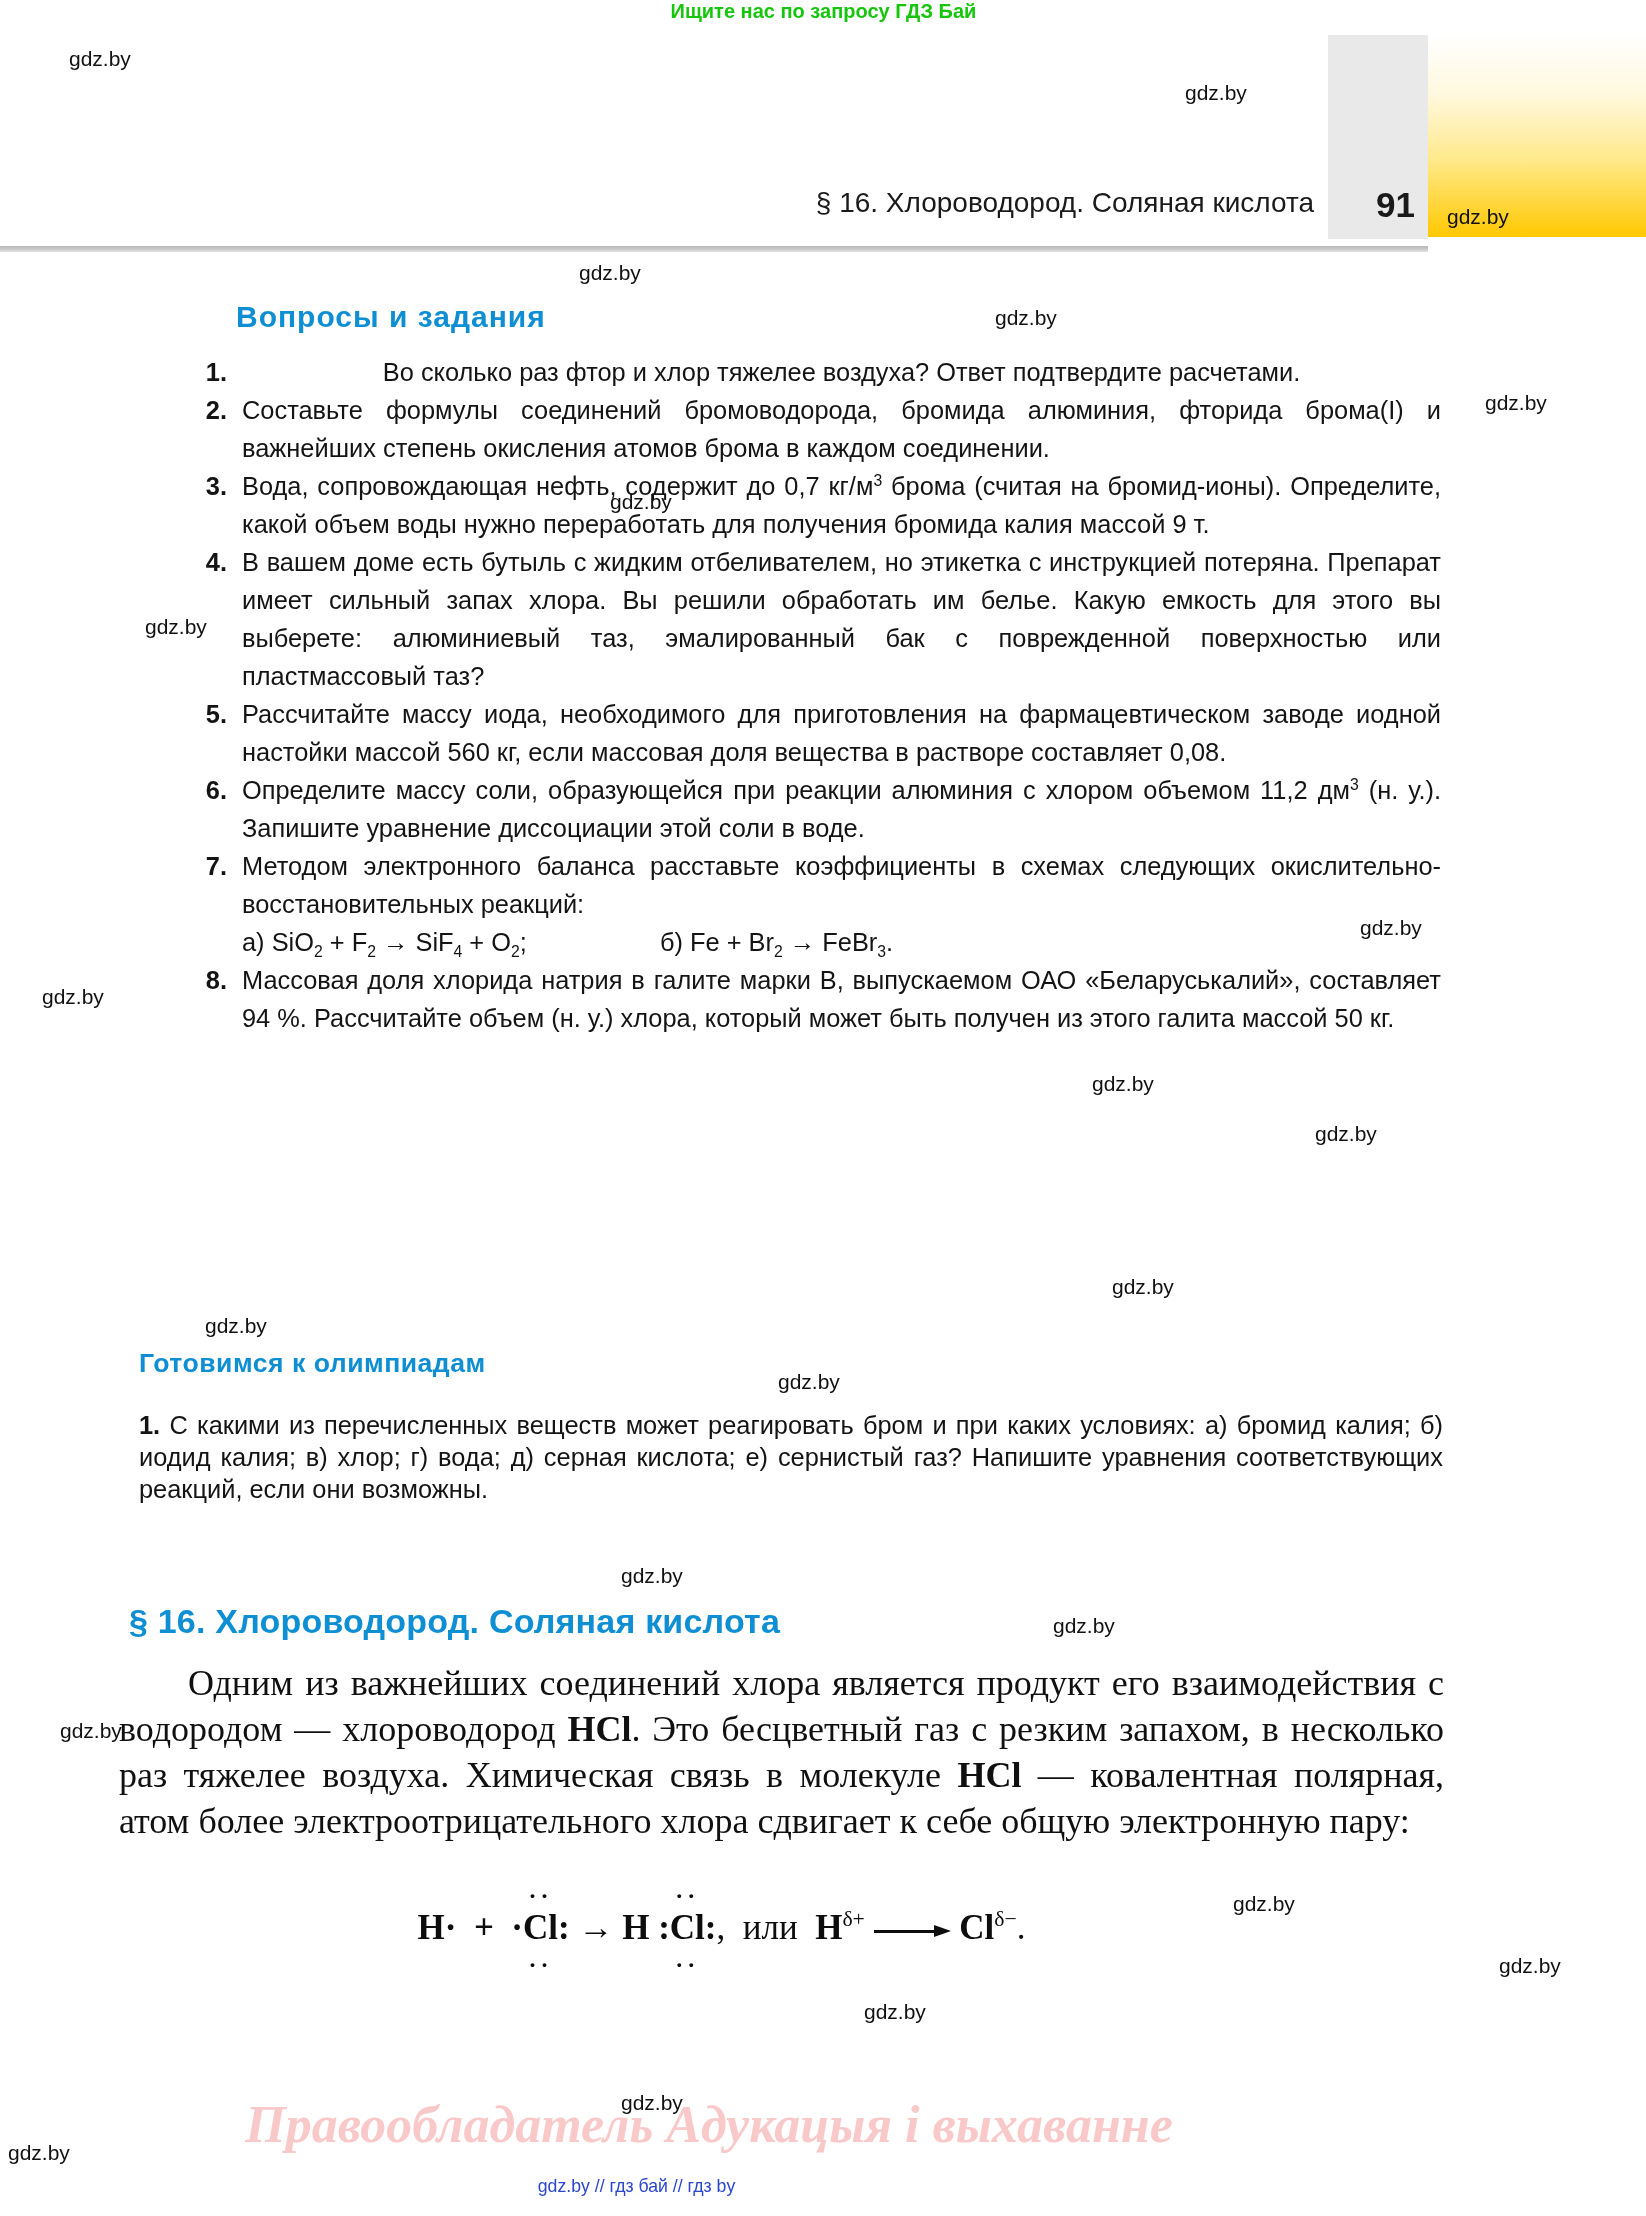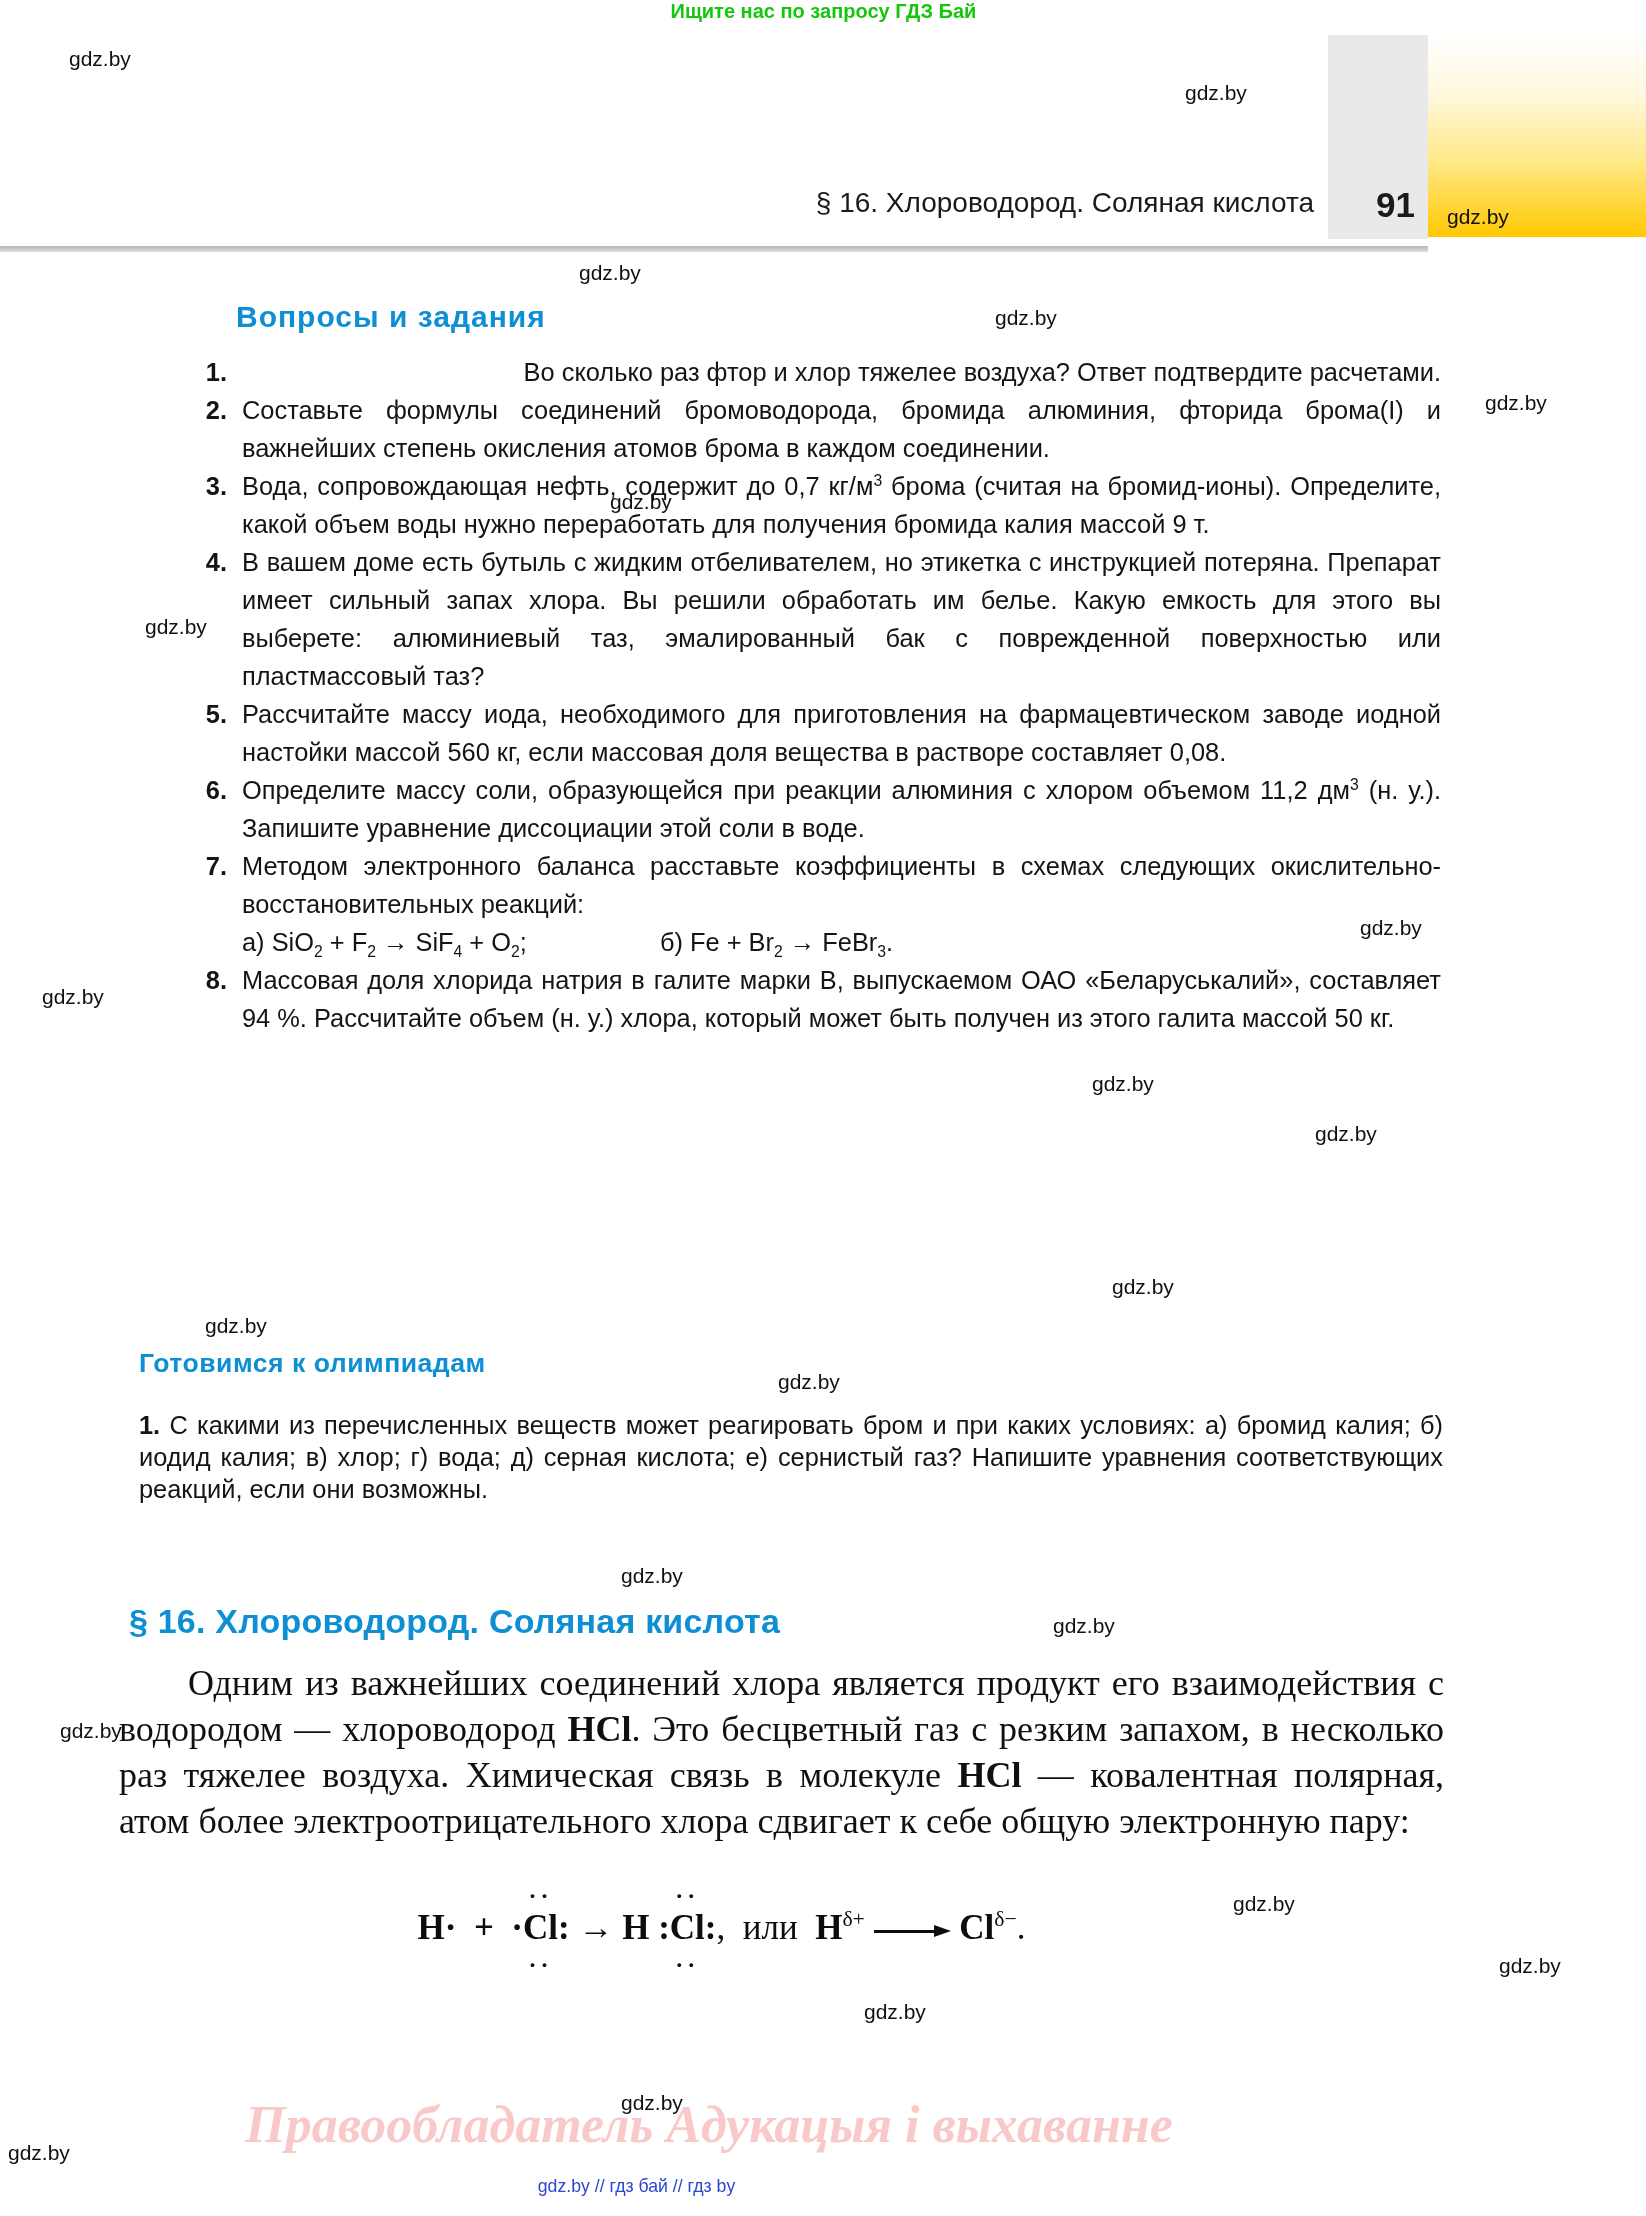--- a/index.html
+++ b/index.html
@@ -110,21 +110,21 @@
     top: 0;
     font-weight: bold;
     text-align: right;
     width: 27px;
   }
   .qitem p {
     margin: 0;
     text-align: justify;
     text-justify: inter-word;
   }
-  .qitem p.last { text-align: right; }
+  .qitem p.last { text-align: center; }
 
   sup { font-size: 0.62em; vertical-align: super; line-height: 0; }
   sub { font-size: 0.62em; vertical-align: sub; line-height: 0; }
 
   
   .formula-row {
     display: block;
     margin: 0;
     white-space: nowrap;
   }

